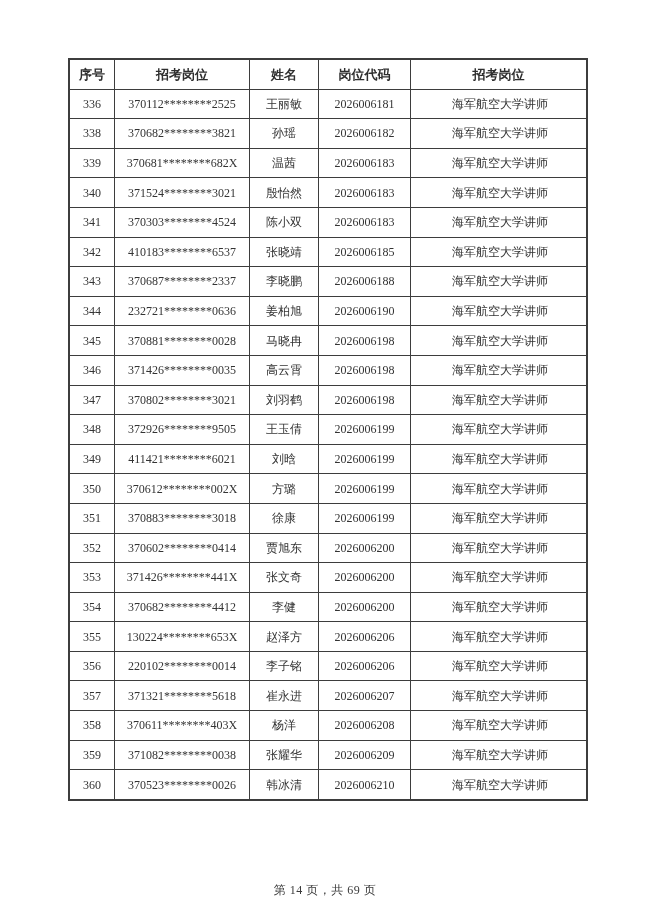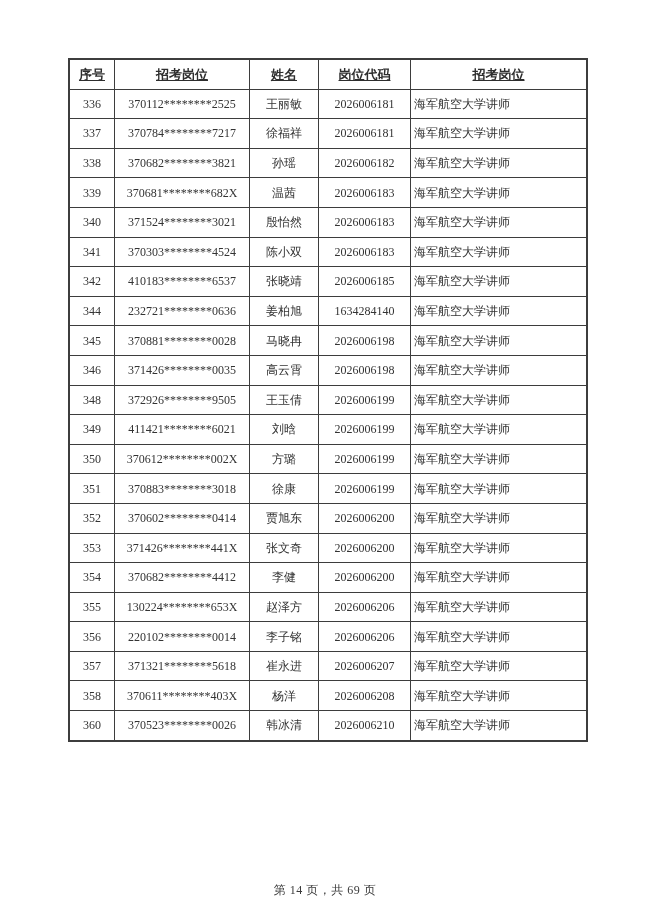--- a/index.html
+++ b/index.html
@@ -34,29 +34,28 @@
     vertical-align: middle;
     font-size: 12px;
     line-height: 1;
     overflow: hidden;
     white-space: nowrap;
   }
   table.roster th {
     font-weight: bold;
     font-size: 13px;
     color: #2e2e2e;
-    text-decoration: underline;
   }
   table.roster th:nth-child(1), table.roster td:nth-child(1) { width: 44px; }
   table.roster th:nth-child(2), table.roster td:nth-child(2) { width: 134px; }
   table.roster th:nth-child(3), table.roster td:nth-child(3) { width: 68px; }
   table.roster th:nth-child(4), table.roster td:nth-child(4) { width: 91px; }
   table.roster th:nth-child(5), table.roster td:nth-child(5) { width: 175px; margin-left: 39px; }
   table.roster td:nth-child(5) {
-    text-align: left;
+    text-align: center;
     padding-left: 3px;
   }
   .footer {
     position: absolute;
     left: 0;
     top: 882px;
     width: 100%;
     text-align: center;
     font-size: 12px;
     color: #3a3a3a;
@@ -80,27 +79,20 @@
     </thead>
     <tbody>
         <tr>
           <td>336</td>
           <td>370112********2525</td>
           <td>王丽敏</td>
           <td>2026006181</td>
           <td>海军航空大学讲师</td>
         </tr>
         <tr>
-          <td>337</td>
-          <td>370784********7217</td>
-          <td>徐福祥</td>
-          <td>2026006181</td>
-          <td>海军航空大学讲师</td>
-        </tr>
-        <tr>
           <td>338</td>
           <td>370682********3821</td>
           <td>孙瑶</td>
           <td>2026006182</td>
           <td>海军航空大学讲师</td>
         </tr>
         <tr>
           <td>339</td>
           <td>370681********682X</td>
           <td>温茜</td>
@@ -122,41 +114,55 @@
           <td>海军航空大学讲师</td>
         </tr>
         <tr>
           <td>342</td>
           <td>410183********6537</td>
           <td>张晓靖</td>
           <td>2026006185</td>
           <td>海军航空大学讲师</td>
         </tr>
         <tr>
+          <td>343</td>
+          <td>370687********2337</td>
+          <td>李晓鹏</td>
+          <td>2026006188</td>
+          <td>海军航空大学讲师</td>
+        </tr>
+        <tr>
           <td>344</td>
           <td>232721********0636</td>
           <td>姜柏旭</td>
-          <td>1634284140</td>
+          <td>2026006190</td>
           <td>海军航空大学讲师</td>
         </tr>
         <tr>
           <td>345</td>
           <td>370881********0028</td>
           <td>马晓冉</td>
           <td>2026006198</td>
           <td>海军航空大学讲师</td>
         </tr>
         <tr>
           <td>346</td>
           <td>371426********0035</td>
           <td>高云霄</td>
           <td>2026006198</td>
           <td>海军航空大学讲师</td>
         </tr>
         <tr>
+          <td>347</td>
+          <td>370802********3021</td>
+          <td>刘羽鹤</td>
+          <td>2026006198</td>
+          <td>海军航空大学讲师</td>
+        </tr>
+        <tr>
           <td>348</td>
           <td>372926********9505</td>
           <td>王玉倩</td>
           <td>2026006199</td>
           <td>海军航空大学讲师</td>
         </tr>
         <tr>
           <td>349</td>
           <td>411421********6021</td>
           <td>刘晗</td>
@@ -220,20 +226,27 @@
           <td>海军航空大学讲师</td>
         </tr>
         <tr>
           <td>358</td>
           <td>370611********403X</td>
           <td>杨洋</td>
           <td>2026006208</td>
           <td>海军航空大学讲师</td>
         </tr>
         <tr>
+          <td>359</td>
+          <td>371082********0038</td>
+          <td>张耀华</td>
+          <td>2026006209</td>
+          <td>海军航空大学讲师</td>
+        </tr>
+        <tr>
           <td>360</td>
           <td>370523********0026</td>
           <td>韩冰清</td>
           <td>2026006210</td>
           <td>海军航空大学讲师</td>
         </tr>
       </tbody>
   </table>
 
   <div class="footer">第 14 页，共 69 页</div>

